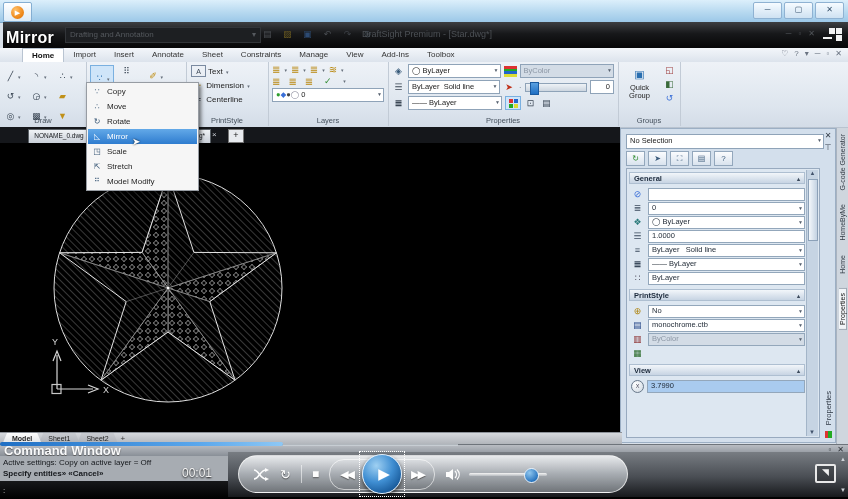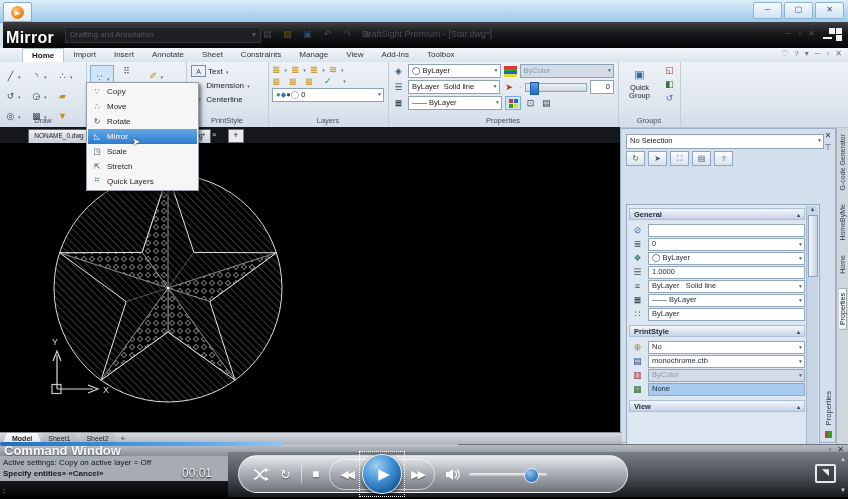--- a/index.html
+++ b/index.html
@@ -60,21 +60,21 @@
   
   .canvas{left:0;top:143px;width:620px;height:289px;background:#000;}
 
   
   .palette{left:620px;top:128px;width:216px;height:315px;background:#d3dfec;border:1px solid #9cafc4;box-sizing:border-box;}
   .pstrip{position:absolute;right:0;top:0;width:14px;height:100%;display:flex;flex-direction:column;align-items:center;color:#37404c;}
   .vtext{writing-mode:vertical-rl;transform:rotate(180deg);font-size:7.5px;color:#2f3844;}
   .psel{position:absolute;left:5px;top:5px;width:190px;height:13px;}
   .ptool{position:absolute;left:5px;top:22px;display:flex;gap:3px;}
   .pbtn{width:17px;height:13px;background:linear-gradient(#fbfcfe,#d9e3ee);border:1px solid #93a7bc;font-size:8px;display:flex;align-items:center;justify-content:center;color:#3a5a7a;}
-  .pcontent{position:absolute;left:5px;top:39px;width:194px;height:270px;border:1px solid #98aabf;background:#dde7f1;box-sizing:border-box;padding:3px 14px 2px 2px;margin-top:36px;}
+  .pcontent{position:absolute;left:5px;top:39px;width:194px;height:270px;border:1px solid #98aabf;background:#dde7f1;box-sizing:border-box;padding:3px 14px 2px 2px;}
   .pscroll{position:absolute;right:1px;top:1px;width:11px;height:266px;background:#c6d4e3;border-left:1px solid #a3b5c8;font-size:6px;color:#41526b;text-align:center;}
   .pthumb{position:absolute;left:1px;top:9px;width:8px;height:60px;background:linear-gradient(90deg,#f3f7fb,#c3d2e2);border:1px solid #8ca1b8;}
   .phead{height:12px;background:linear-gradient(#f2f6fa,#c7d4e3);border:1px solid #aebfd1;font-size:7.5px;font-weight:bold;color:#1c2a3c;display:flex;justify-content:space-between;align-items:center;padding:0 4px;margin-bottom:3px;box-sizing:border-box;}
   .phead .col{font-size:6px;color:#3c4a5c;}
   .prow{display:flex;align-items:center;gap:3px;height:14px;padding-left:1px;}
   .pico{width:15px;text-align:center;font-size:9px;color:#3a4a5c;flex:none;}
   .pfield{flex:1;height:11px;background:#fff;border:1px solid #93a7bb;font-size:7.5px;line-height:10px;padding:0 3px;color:#1d2733;position:relative;white-space:nowrap;overflow:hidden;}
   .pfield .car{position:absolute;right:1px;top:0;font-size:5px;color:#55606e;line-height:10px;}
   .pfield.hl{background:#a9cbEF;background:#a9cbef;}
   .pfield.dis{background:#d3dce6;color:#8c97a5;}
@@ -371,21 +371,21 @@
     <div class="mi">
         <span class="mico">◳</span>
         <span>Scale</span>
       </div>
     <div class="mi">
         <span class="mico">⇱</span>
         <span>Stretch</span>
       </div>
     <div class="mi">
         <span class="mico">⠛</span>
-        <span>Quick Layers</span>
+        <span>Model Modify</span>
       </div>
   </div>
 
   <div class="abs palette">
     <div class="combo psel"><span>No Selection</span><span class="car">▼</span></div>
     <div class="ptool">
       <span class="pbtn" style="color:#2e8b2e">↻</span>
       <span class="pbtn">➤</span>
       <span class="pbtn">⛶</span>
       <span class="pbtn">▤</span>
@@ -437,26 +437,29 @@
       <div class="prow">
           <span class="pico" style="color:#2a4a8a">▤</span>
           <span class="pfield"><span>monochrome.ctb</span><span class="car">▼</span></span>
         </div>
       <div class="prow">
           <span class="pico" style="color:#8a2a2a">▥</span>
           <span class="pfield dis"><span>ByColor</span><span class="car">▼</span></span>
         </div>
       <div class="prow">
           <span class="pico" style="color:#2a6a2a">▦</span>
-          <span class="pfield hl">None</span>
         </div>
 
       <div class="phead" style="margin-top:4px;">
           <span>View</span>
           <span class="col">▴</span>
+        </div>
+      <div class="prow">
+          <span class="circ">X</span>
+          <span class="pfield hl">3.7990</span>
         </div>
       <div class="pscroll">▲<span class="pthumb"></span><span style="position:absolute;left:2px;bottom:1px;">▼</span></div>
     </div>
     <div class="pstrip">
       <span style="font-size:8px;margin-top:2px;">✕</span>
       <span style="font-size:8px;margin-top:3px;">⊤</span>
       <span class="vtext" style="margin-top:auto;margin-bottom:6px;">Properties</span>
       <span style="width:7px;height:7px;background:linear-gradient(90deg,#d33 50%,#2a2 50%);margin-bottom:4px;"></span>
     </div>
   </div>

